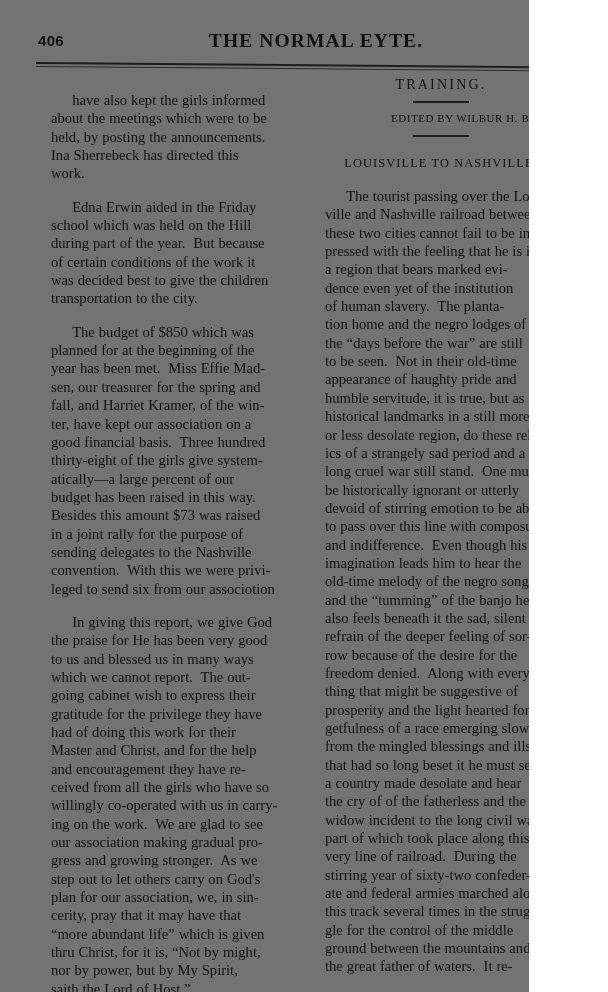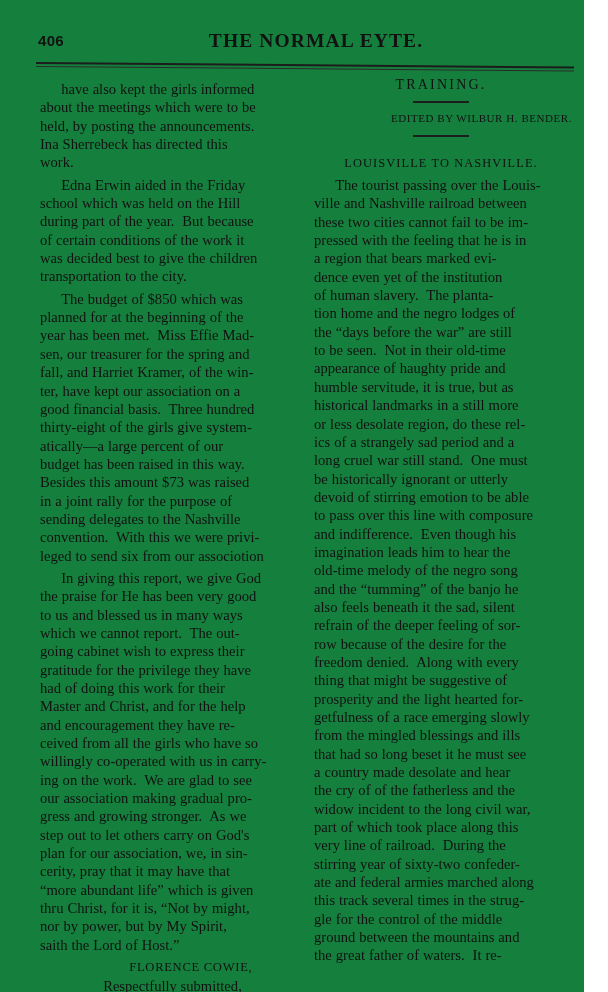--- a/index.html
+++ b/index.html
@@ -3,23 +3,23 @@
 <meta charset="utf-8">
 <title>The Normal Eyte — Page 406</title>
 <style>
   html, body {
     margin: 0;
     padding: 0;
     background: #ffffff;
   }
   #page {
     position: relative;
-    width: 584px;
+    width: 529px;
     height: 992px;
-    background: #15803d;
+    background: #737373;
     overflow: hidden;
     font-family: "Liberation Serif", "DejaVu Serif", serif;
     color: #111111;
   }
   
   #masthead {
     position: absolute;
     left: 0;
     top: 30px;
     width: 608px;
@@ -71,21 +71,21 @@
     line-height: 18.35px;
     text-align: justify;
     text-justify: inter-word;
     -webkit-hyphens: none;
     hyphens: none;
   }
   #col-left  { left: 36px;  width: 258px; }
   #col-right { left: 310px; width: 262px; }
 
   .column p {
-    margin: 4px;
+    margin: 15px;
     text-indent: 1.45em;
   }
   
   .lines {
     white-space: pre-wrap;
     word-spacing: 0.02em;
   }
   
   #dept-title {
     text-align: center;

